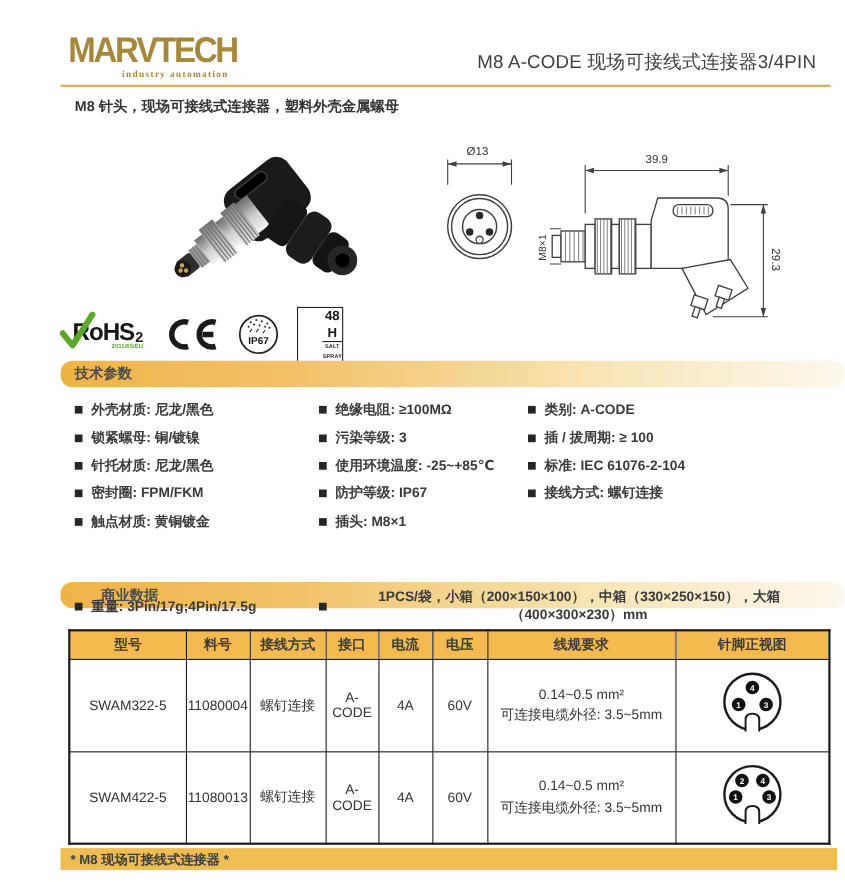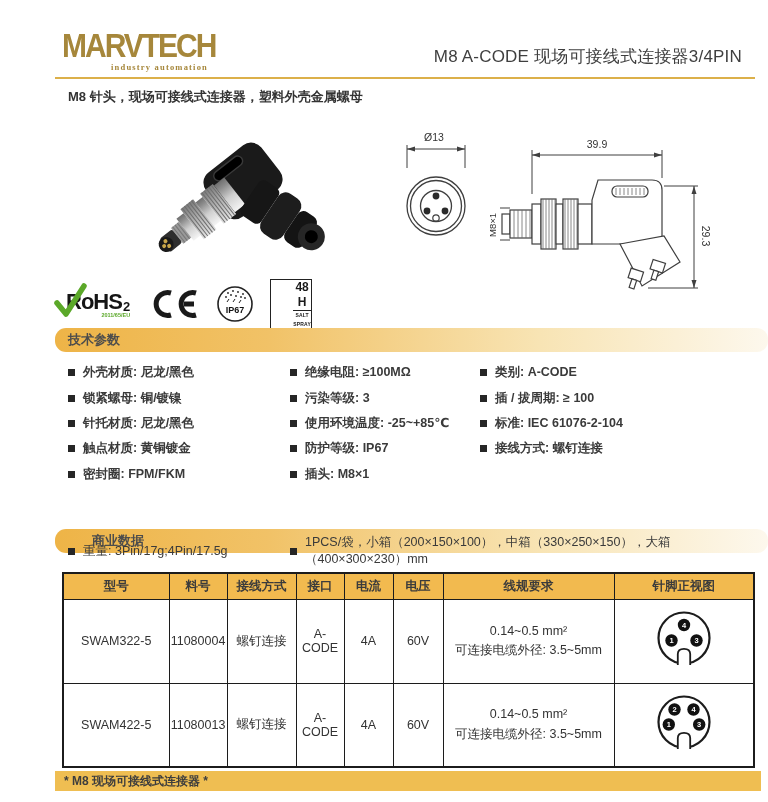--- a/index.html
+++ b/index.html
@@ -39,21 +39,21 @@
          background:linear-gradient(90deg,#EEB447 0%,#F1C267 30%,#F8E4B4 68%,#FDF8ED 100%);border-radius:11px; }
   .bar-tech { top:328px; } .bar-comm { top:529px;padding-left:37px; }
 
   
   .specs { position:absolute; left:68px; top:360px; width:660px; display:grid;
            grid-template-columns:222px 190px 1fr; grid-auto-flow:column;
            grid-template-rows:repeat(5,25.4px); font-size:12.5px; font-weight:600; color:#3a3a3a; }
   .si { display:flex; align-items:center; }
   .blt { display:inline-block; width:7px; height:7px; background:#262626; margin-right:8px; flex:none; }
   .comm { position:absolute; left:68px; top:534px; width:680px; display:grid;
-          grid-template-columns:222px 1fr; font-size:12.5px; font-weight:400; color:#3a3a3a; }
+          grid-template-columns:222px 1fr; font-size:12.5px; font-weight:700; color:#3a3a3a;text-align:center; }
 
   
   .spec-table { position:absolute; left:62px; top:572px; border-collapse:collapse; table-layout:fixed; width:691px;
                 border:2px solid #1c1c1c; font-size:12.5px; color:#333; }
   .spec-table th, .spec-table td { border:1px solid #1c1c1c; text-align:center; vertical-align:middle; overflow:hidden; }
   .spec-table thead th { height:26px; background:#F2BA4F; font-weight:700; color:#3b3b3b; font-size:12.5px; }
   .spec-table tbody td { height:84px; background:#fff; }
   .wire-spec { line-height:1.55; }
   .pin-svg { display:block; margin:0 auto; }
 
@@ -272,25 +272,25 @@
     <div class="si">
         <i class="blt"></i>
         <span>锁紧螺母: 铜/镀镍</span>
       </div>
     <div class="si">
         <i class="blt"></i>
         <span>针托材质: 尼龙/黑色</span>
       </div>
     <div class="si">
         <i class="blt"></i>
+        <span>密封圈: FPM/FKM</span>
+      </div>
+    <div class="si">
+        <i class="blt"></i>
         <span>触点材质: 黄铜镀金</span>
-      </div>
-    <div class="si">
-        <i class="blt"></i>
-        <span>密封圈: FPM/FKM</span>
       </div>
     <div class="si">
         <i class="blt"></i>
         <span>绝缘电阻: ≥100MΩ</span>
       </div>
     <div class="si">
         <i class="blt"></i>
         <span>污染等级: 3</span>
       </div>
     <div class="si">

